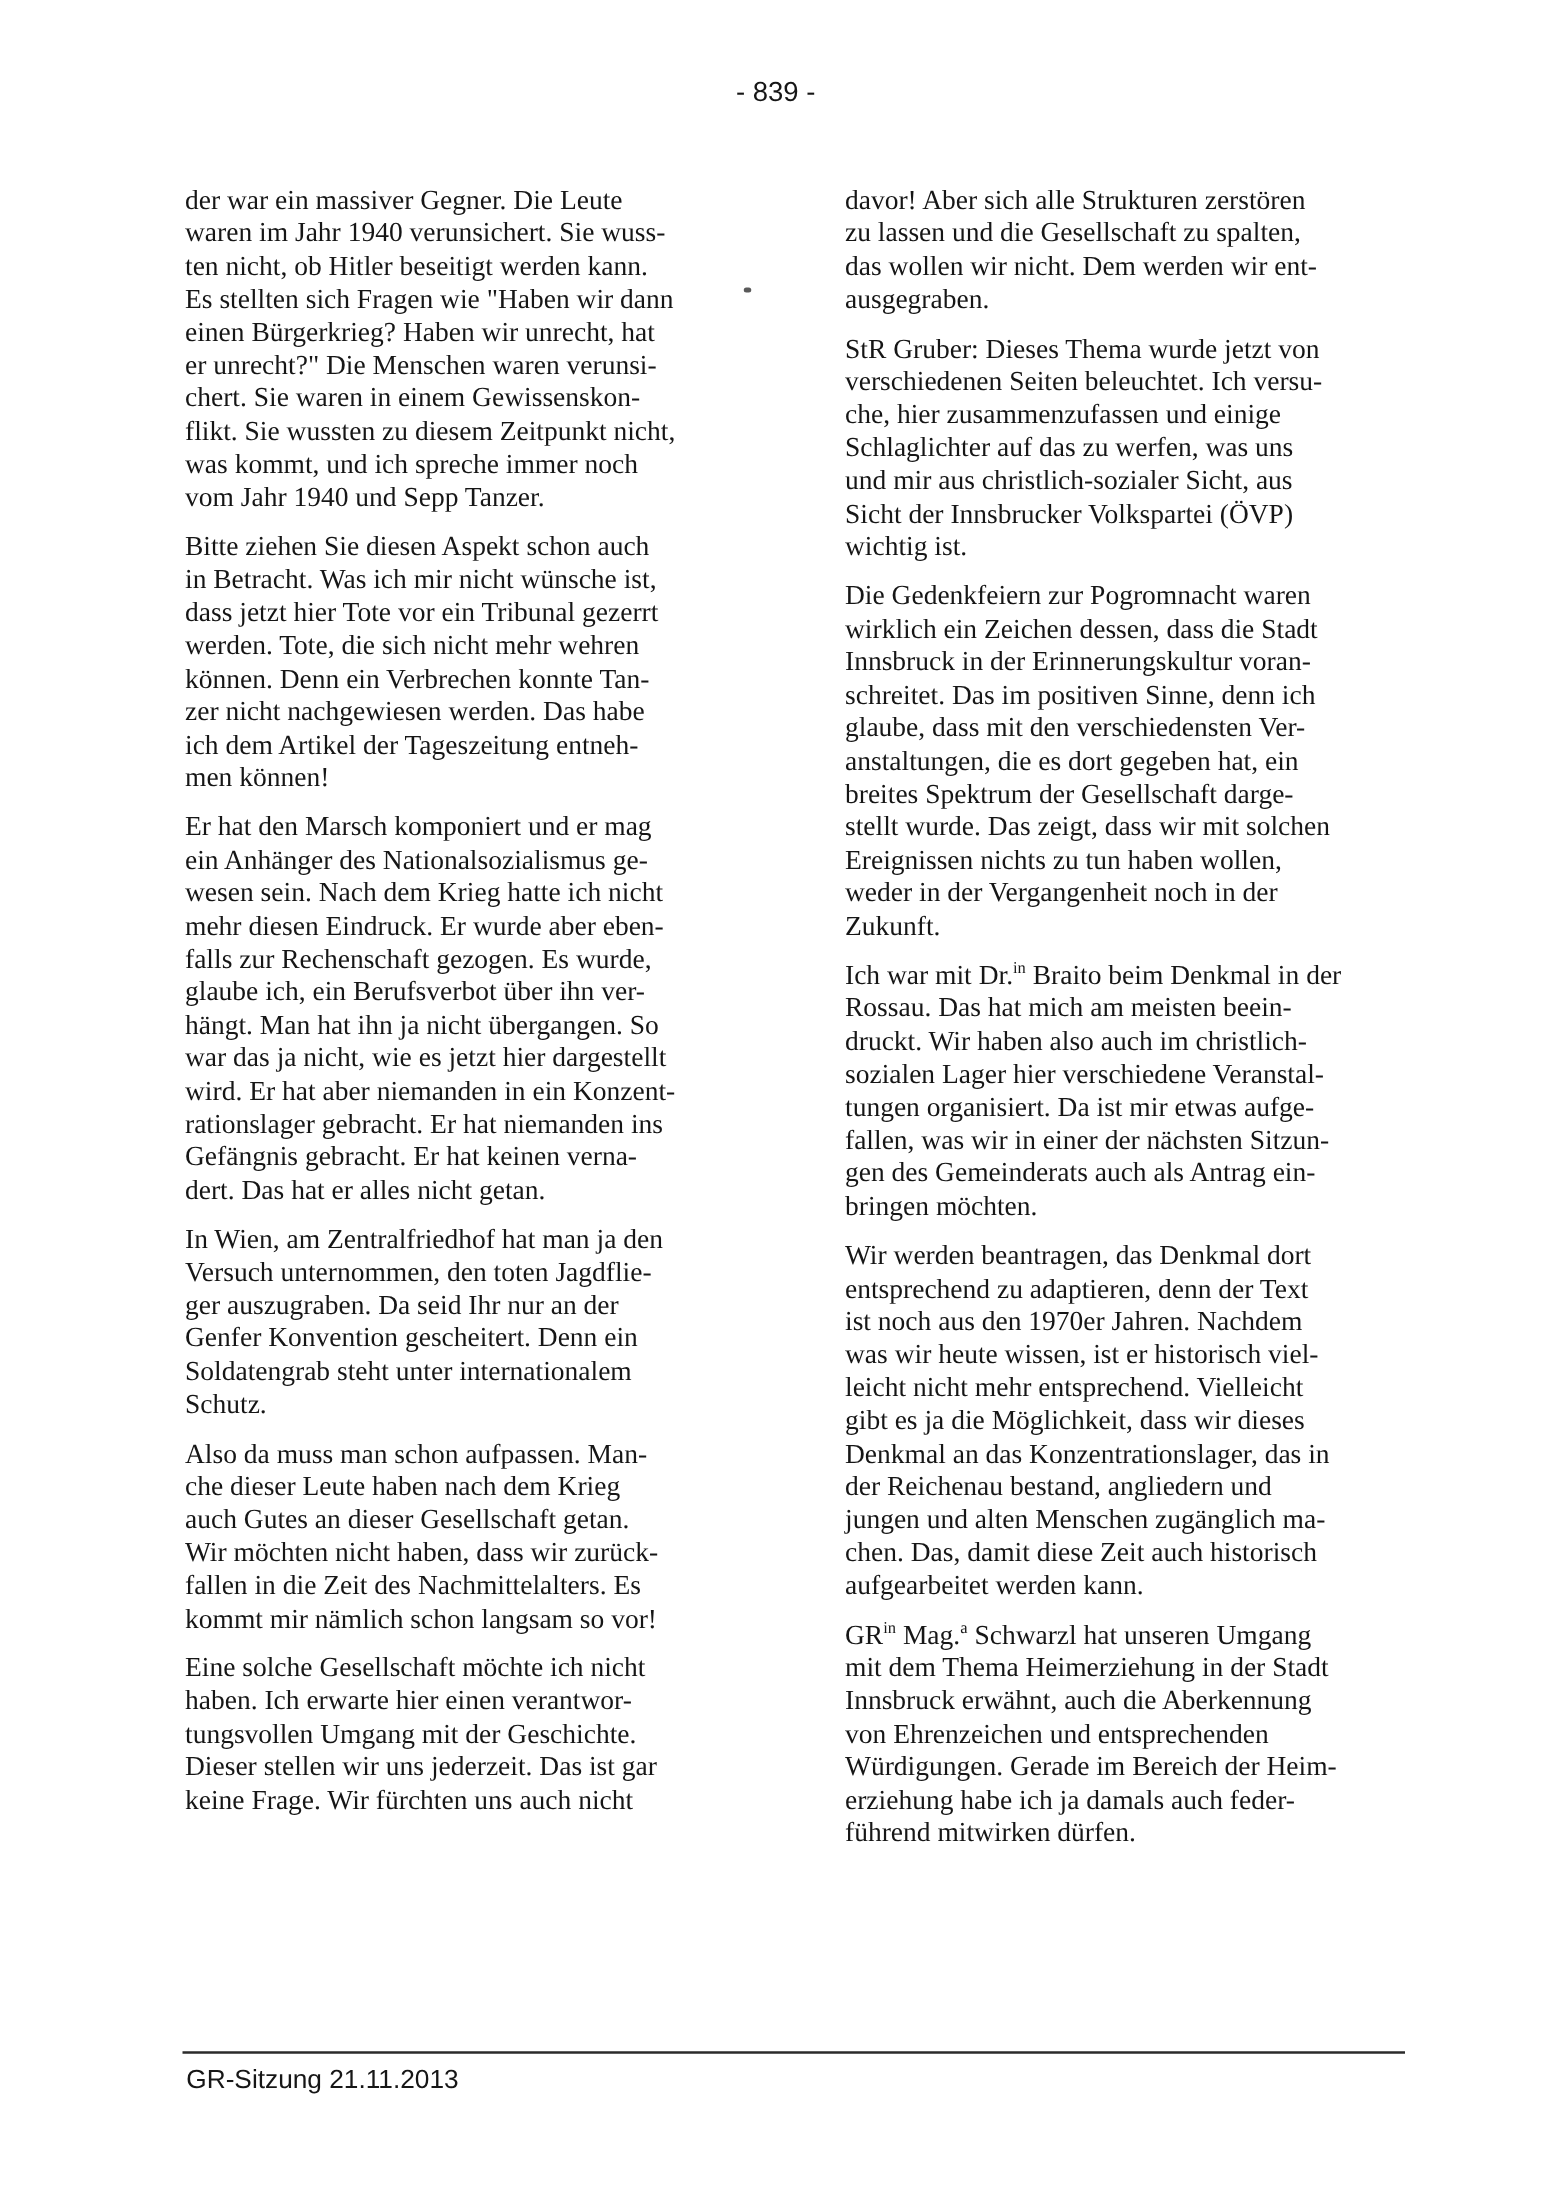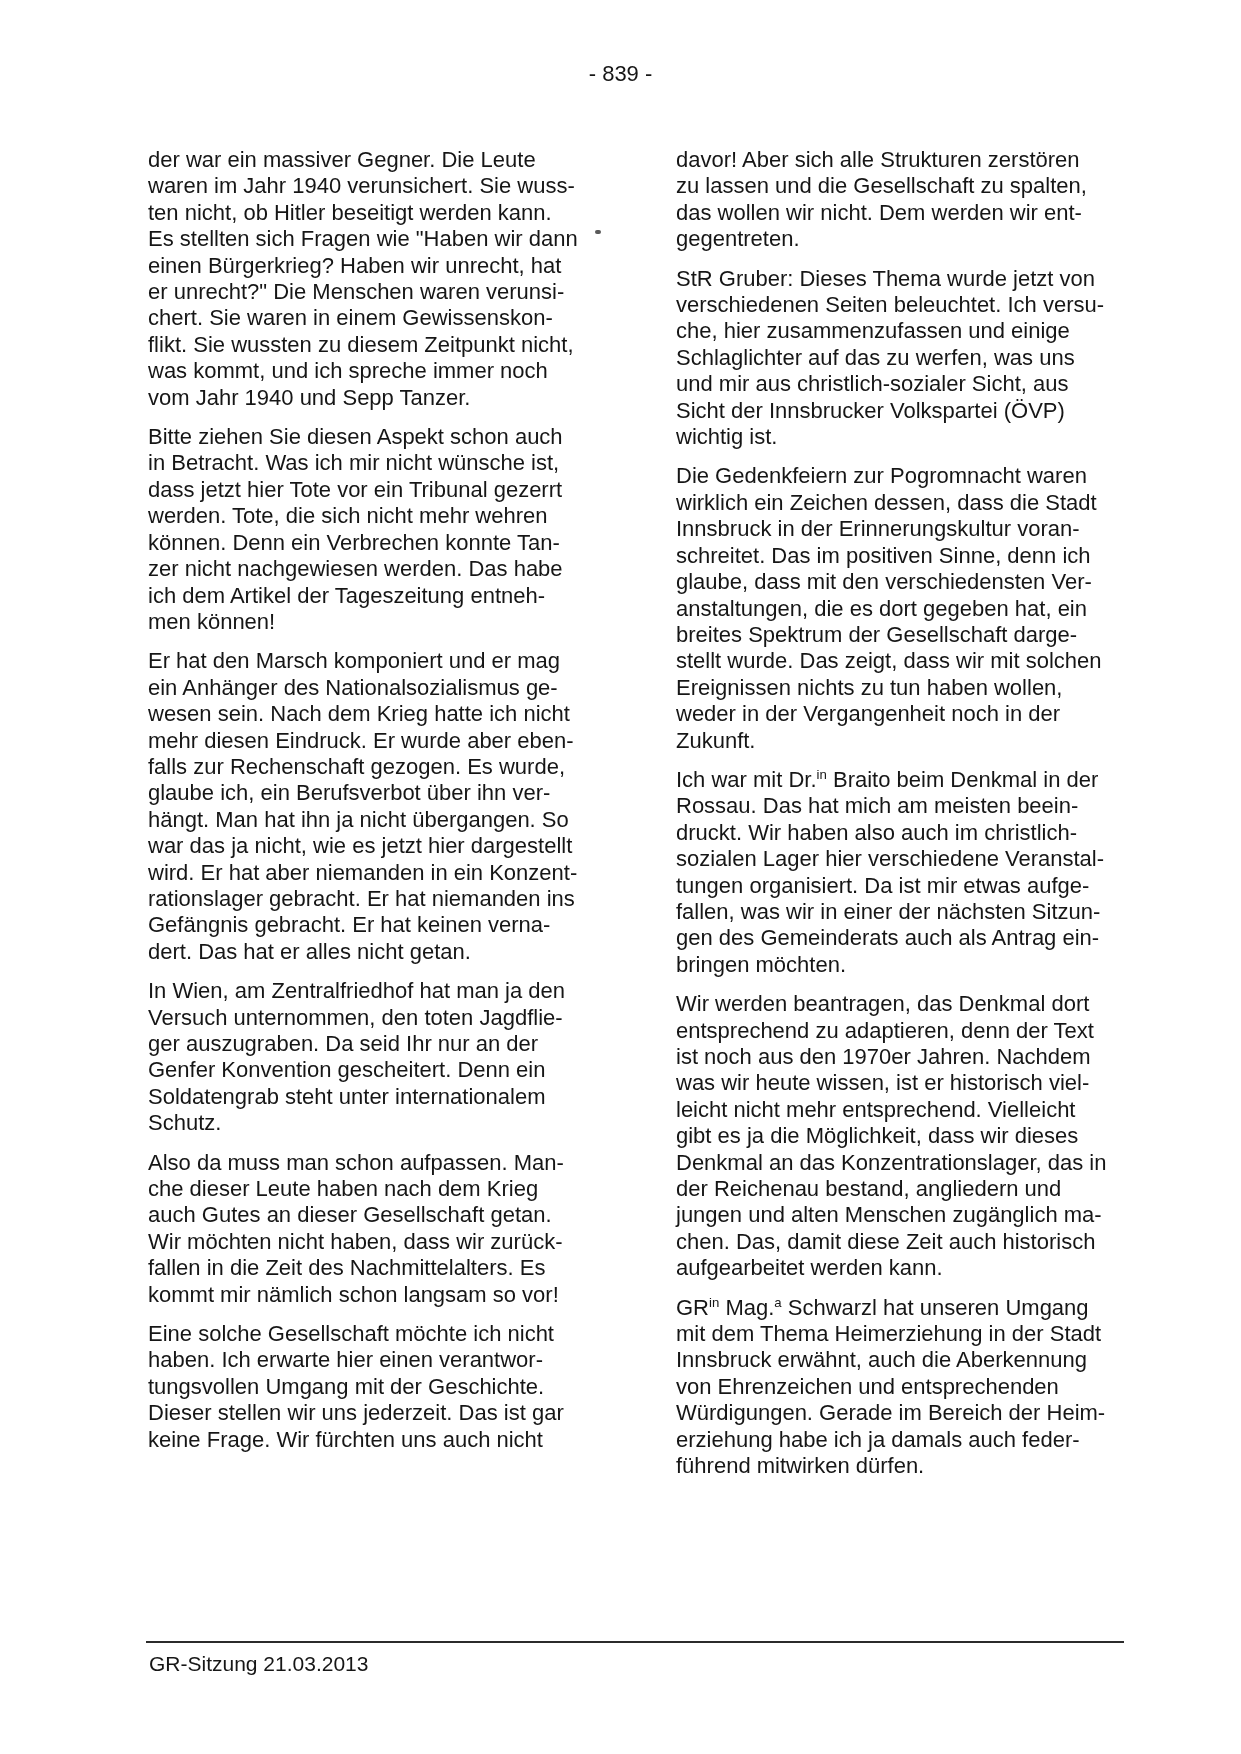--- a/index.html
+++ b/index.html
@@ -17,20 +17,21 @@
     font-size:22px;line-height:24px;
   }
   .col{position:absolute;top:147px;}
   .col-left{left:148px;width:452px;}
   .col-right{left:676px;width:448px;}
   .col p{
     margin:0 0 13px 0;
     font-size:22px;
     line-height:26.4px;
     white-space:pre;
+    font-family:Liberation Serif, serif;
   }
   sup{font-size:60%;line-height:0;vertical-align:super;}
   .footer-rule{
     position:absolute;left:146px;top:1641px;width:978px;height:0;
     border-top:2px solid #2b2b2b;
   }
   .footer-label{
     position:absolute;left:149px;top:1652px;
     font-size:21px;line-height:24px;
   }
@@ -95,21 +96,21 @@
 haben. Ich erwarte hier einen verantwor-
 tungsvollen Umgang mit der Geschichte.
 Dieser stellen wir uns jederzeit. Das ist gar
 keine Frage. Wir fürchten uns auch nicht</p>
   </div>
 
   <div class="col col-right">
     <p>davor! Aber sich alle Strukturen zerstören
 zu lassen und die Gesellschaft zu spalten,
 das wollen wir nicht. Dem werden wir ent-
-gegentreten.</p>
+ausgegraben.</p>
     <p>StR Gruber: Dieses Thema wurde jetzt von
 verschiedenen Seiten beleuchtet. Ich versu-
 che, hier zusammenzufassen und einige
 Schlaglichter auf das zu werfen, was uns
 und mir aus christlich-sozialer Sicht, aus
 Sicht der Innsbrucker Volkspartei (ÖVP)
 wichtig ist.</p>
     <p>Die Gedenkfeiern zur Pogromnacht waren
 wirklich ein Zeichen dessen, dass die Stadt
 Innsbruck in der Erinnerungskultur voran-
@@ -143,15 +144,15 @@
     <p>GR<sup>in</sup> Mag.<sup>a</sup> Schwarzl hat unseren Umgang
 mit dem Thema Heimerziehung in der Stadt
 Innsbruck erwähnt, auch die Aberkennung
 von Ehrenzeichen und entsprechenden
 Würdigungen. Gerade im Bereich der Heim-
 erziehung habe ich ja damals auch feder-
 führend mitwirken dürfen.</p>
   </div>
 
   <div class="footer-rule"></div>
-  <div class="footer-label">GR-Sitzung 21.03.2013</div>
+  <div class="footer-label">GR-Sitzung 21.11.2013</div>
 
 </div>
 
 </body></html>

